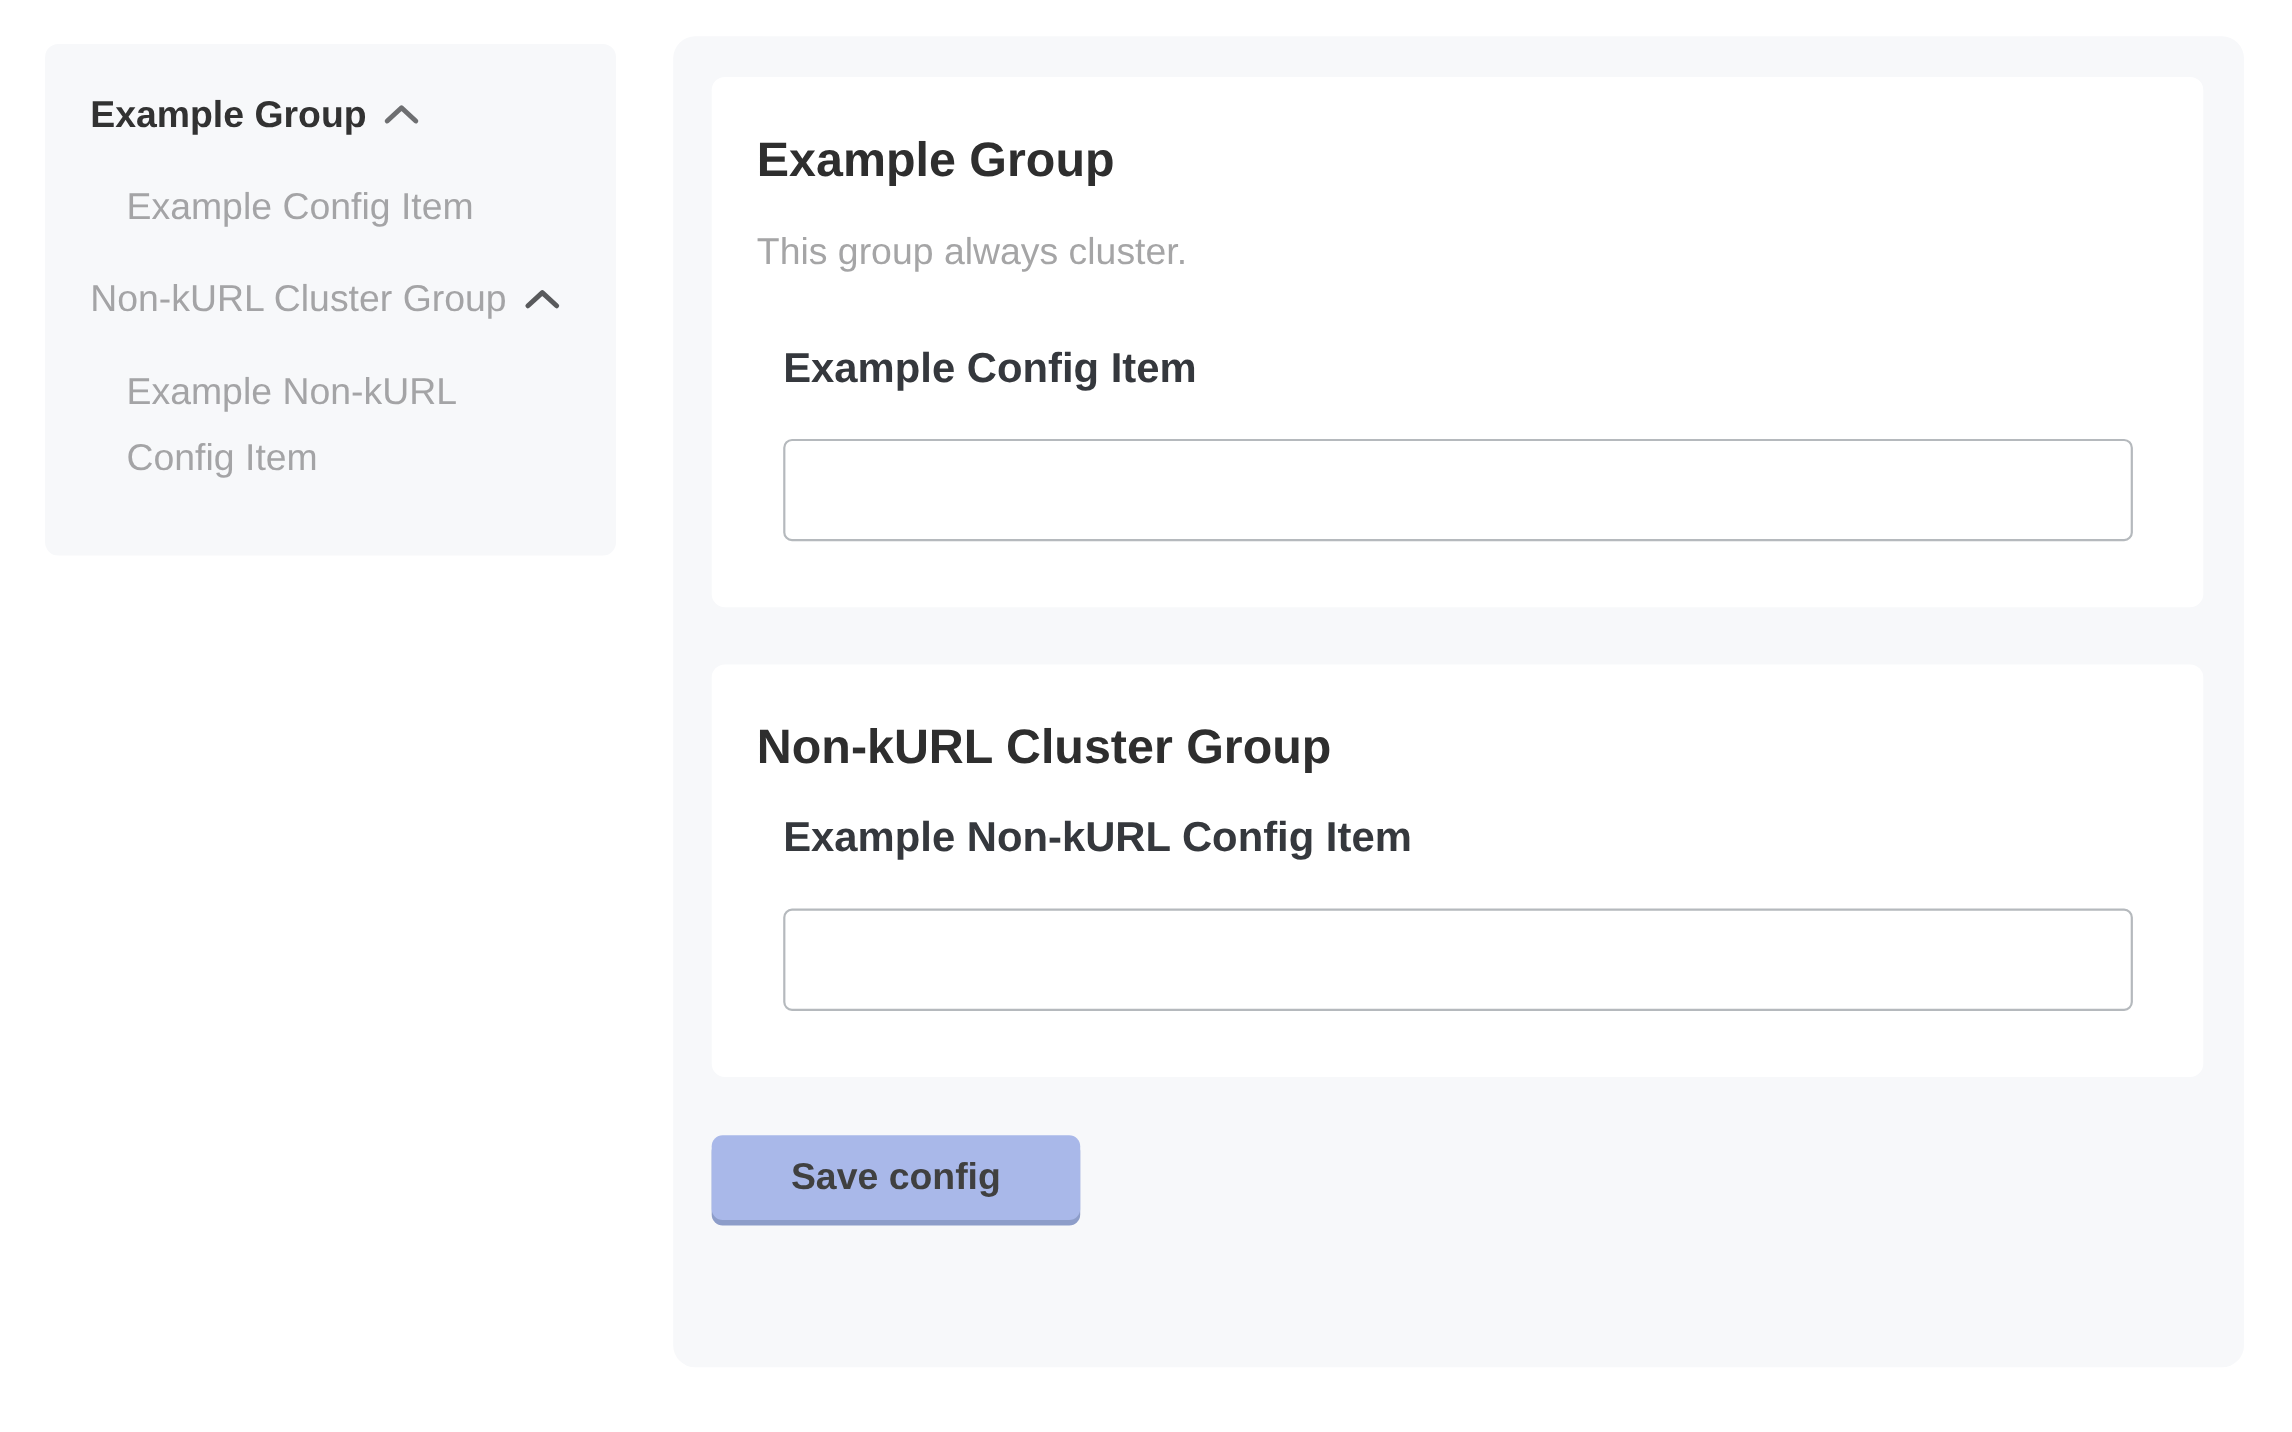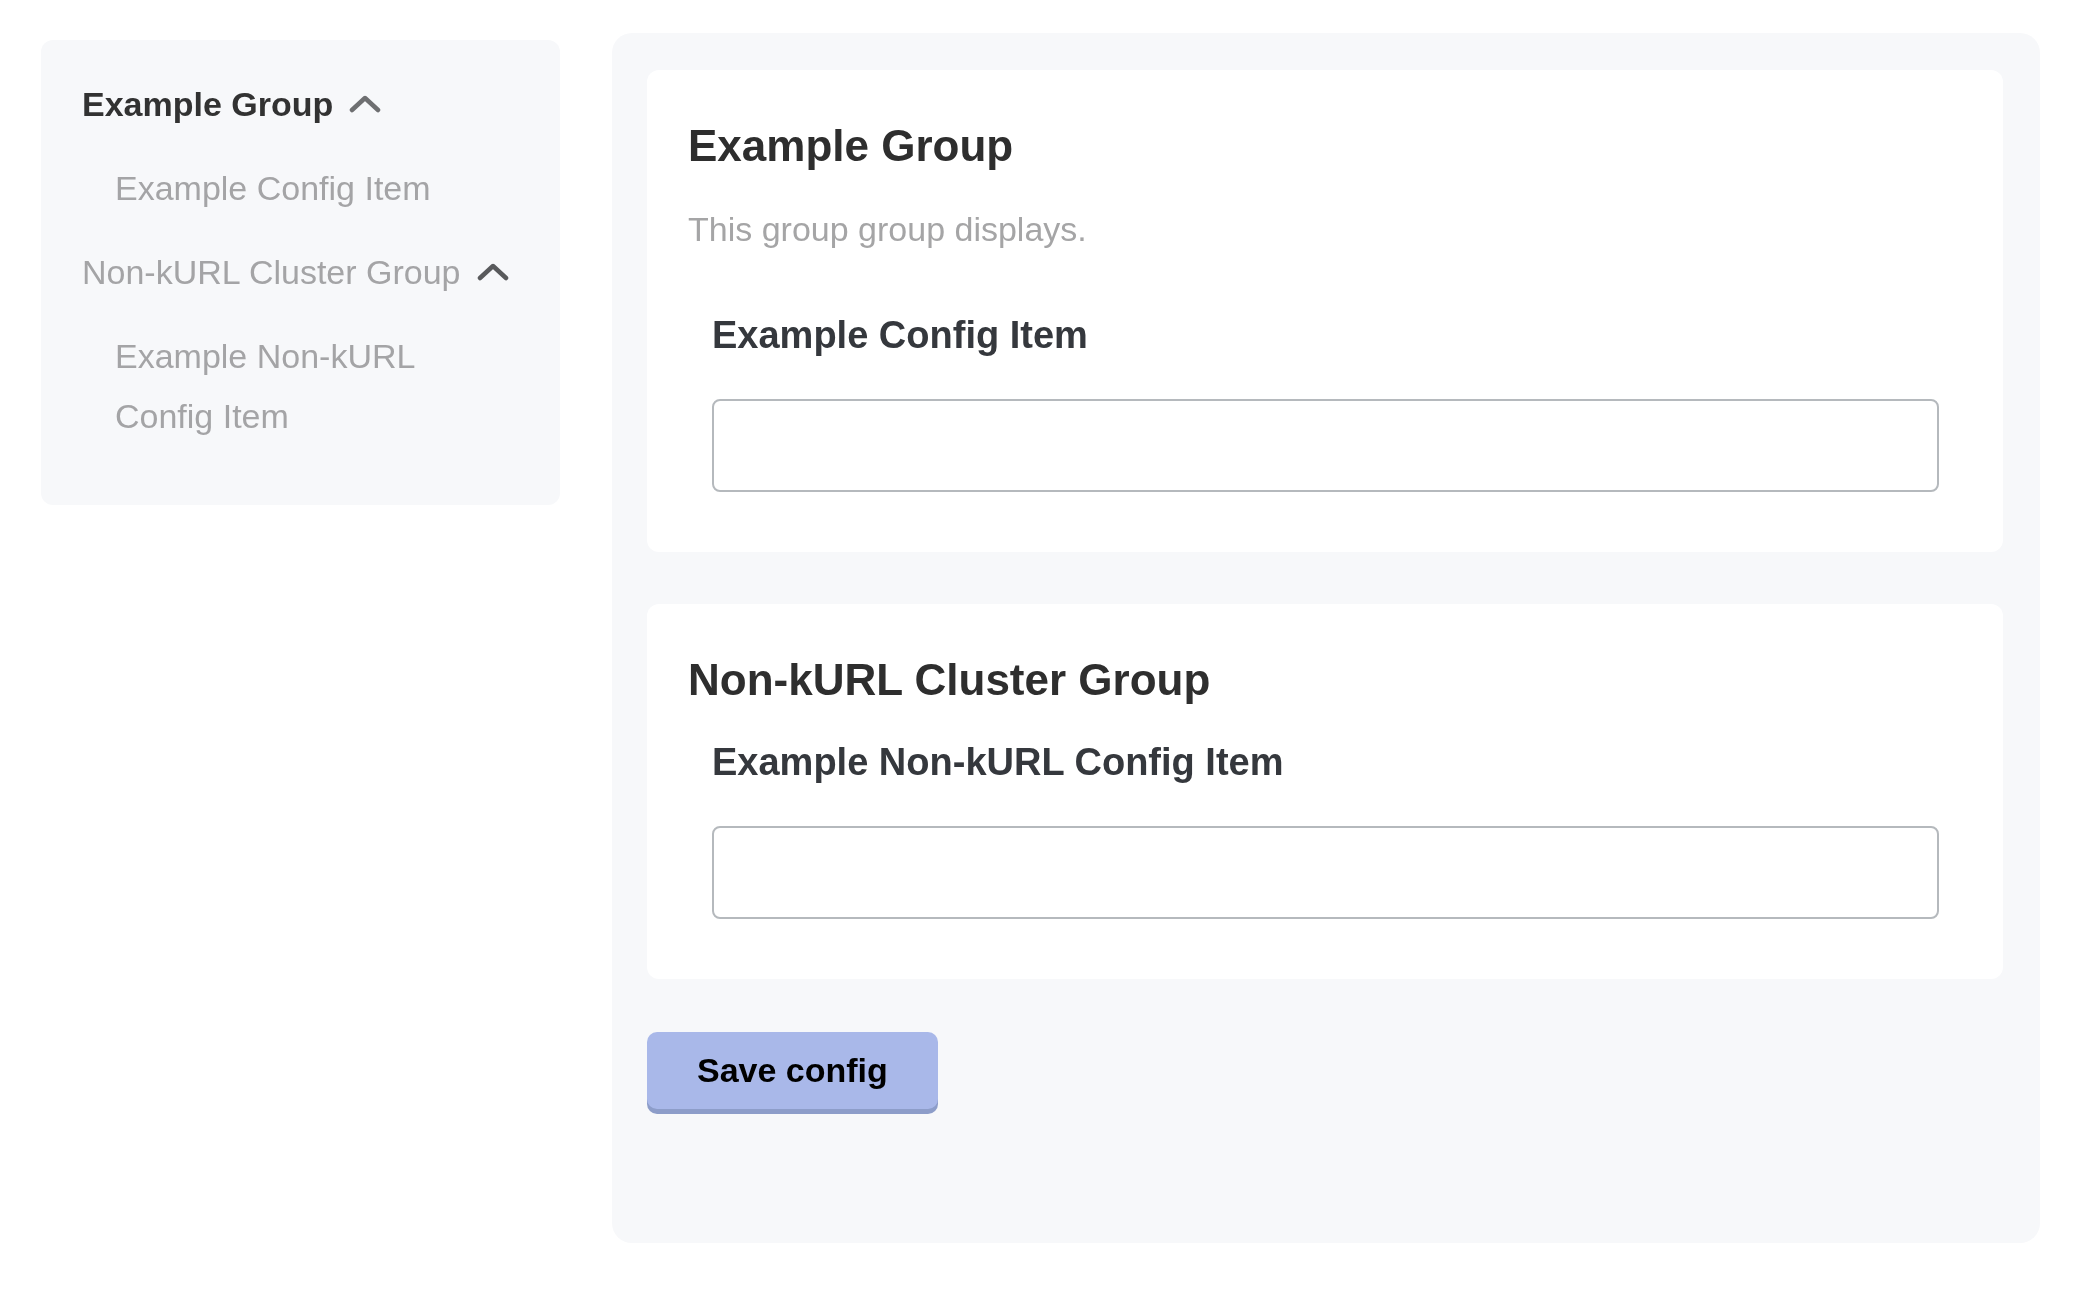--- a/index.html
+++ b/index.html
@@ -51,22 +51,22 @@
     margin-bottom:40px;
   }
   .item-input {
     display:block; width:100%; height:93px;
     border:2px solid #b5b9bd; border-radius:8px; background:#ffffff;
     font-size:34px; color:#323232; padding:0 24px; outline:none;
   }
 
   
   .save-btn {
-    display:inline-block; margin-top:53px; height:77px; padding:0 50px;
-    background:#a9b8e9; color:#000000; font-size:34px; font-weight:700;
+    display:inline-block; margin-top:53px; height:77px; padding:0 72px;
+    background:#a9b8e9; color:#404040; font-size:34px; font-weight:700;
     font-family:inherit; border:none; border-radius:10px;
     box-shadow:0 5px 0 #8d9dc9; cursor:pointer;
   }
 </style>
 </head>
 <body>
 
 <aside class="sidebar">
   <div class="nav-group-header active">
     <span>Example Group</span>
@@ -86,21 +86,21 @@
       </svg>
     </span>
   </div>
   <div class="nav-item">Example Non-kURL Config Item</div>
 </aside>
 
 <main class="panel">
 
   <section class="card card-1">
     <h3 class="group-title">Example Group</h3>
-    <p class="group-desc">This group group displays.</p>
+    <p class="group-desc">This group always cluster.</p>
     <div class="config-item">
       <div class="item-label">Example Config Item</div>
       <input class="item-input" type="text" value="" style="">
     </div>
   </section>
 
   <section class="card">
     <h3 class="group-title">Non-kURL Cluster Group</h3>
     <div class="config-item">
       <div class="item-label">Example Non-kURL Config Item</div>

